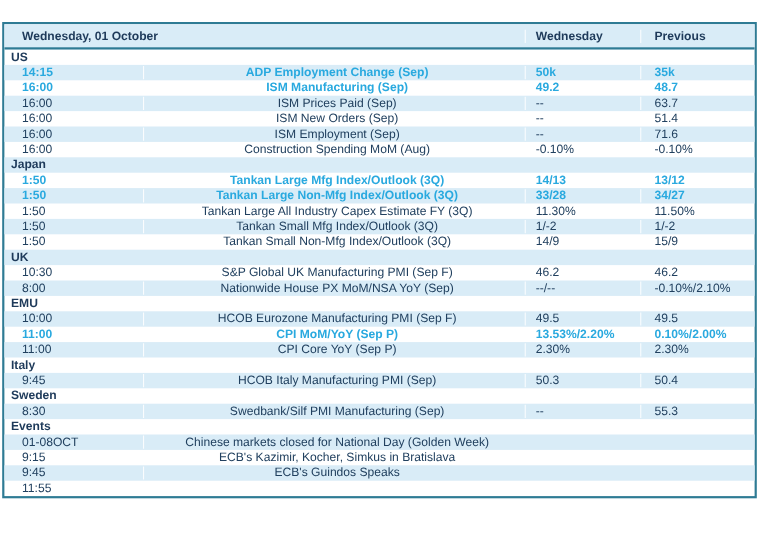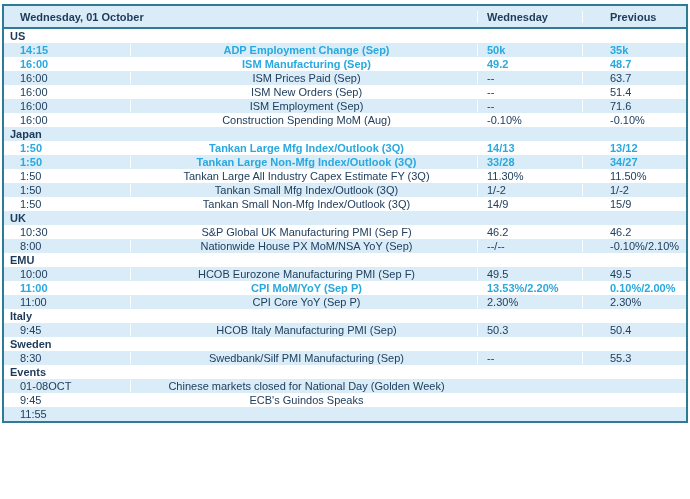--- a/index.html
+++ b/index.html
@@ -2,37 +2,37 @@
 <html><head>
 <meta charset="utf-8">
 <style>
   html,body{margin:0;padding:0;background:#ffffff;}
   body{
     width:690px;height:499px;position:relative;overflow:hidden;
     font-family:"Liberation Sans",sans-serif;
     -webkit-font-smoothing:antialiased;
   }
   .table{
-    position:absolute;left:2px;top:4px;width:686px;
+    position:absolute;left:2px;top:20px;width:686px;
     box-sizing:border-box;border:2px solid #2e7b94;background:#ffffff;
   }
   .row{
     display:flex;align-items:center;height:14px;
     font-size:11px;color:#21405f;white-space:nowrap;overflow:hidden;
   }
   .row.header{
     height:21px;background:#d9ecf7;border-bottom:2px solid #2e7b94;
     font-weight:bold;color:#1e3a5a;
   }
   #rows .row:nth-child(even){background:#d9ecf7;}
   .cell{box-sizing:border-box;overflow:hidden;}
   .c-time{width:126px;padding-left:16px;}
   .c-event{width:347px;padding-left:5px;border-left:1px solid rgba(255,255,255,0.85);text-align:center;}
   .c-cons{width:105px;padding-left:9px;border-left:1px solid rgba(255,255,255,0.85);}
-  .c-prev{flex:1;padding-left:27px;border-left:1px solid rgba(255,255,255,0.85);}
+  .c-prev{flex:1;padding-left:12px;border-left:1px solid rgba(255,255,255,0.85);}
   .h-date{width:473px;padding-left:16px;}
   .row.section{font-weight:bold;color:#1e3a5a;}
   .c-section{width:100%;padding-left:6px;}
   .row.hl{color:#29a9df;font-weight:bold;}
 </style>
 </head>
 <body>
 
 <div class="table">
   <div class="row header">
@@ -170,20 +170,26 @@
       <div class="row section">
     <div class="cell c-section">Events</div>
   </div>
       <div class="row">
     <div class="cell c-time">01-08OCT</div>
     <div class="cell c-event">Chinese markets closed for National Day (Golden Week)</div>
     <div class="cell c-cons"></div>
     <div class="cell c-prev"></div>
   </div>
       <div class="row">
+    <div class="cell c-time">9:15</div>
+    <div class="cell c-event">ECB's Kazimir, Kocher, Simkus in Bratislava</div>
+    <div class="cell c-cons"></div>
+    <div class="cell c-prev"></div>
+  </div>
+      <div class="row">
     <div class="cell c-time">9:45</div>
     <div class="cell c-event">ECB's Guindos Speaks</div>
     <div class="cell c-cons"></div>
     <div class="cell c-prev"></div>
   </div>
       <div class="row">
     <div class="cell c-time">11:55</div>
     <div class="cell c-cons"></div>
     <div class="cell c-prev"></div>
   </div>

